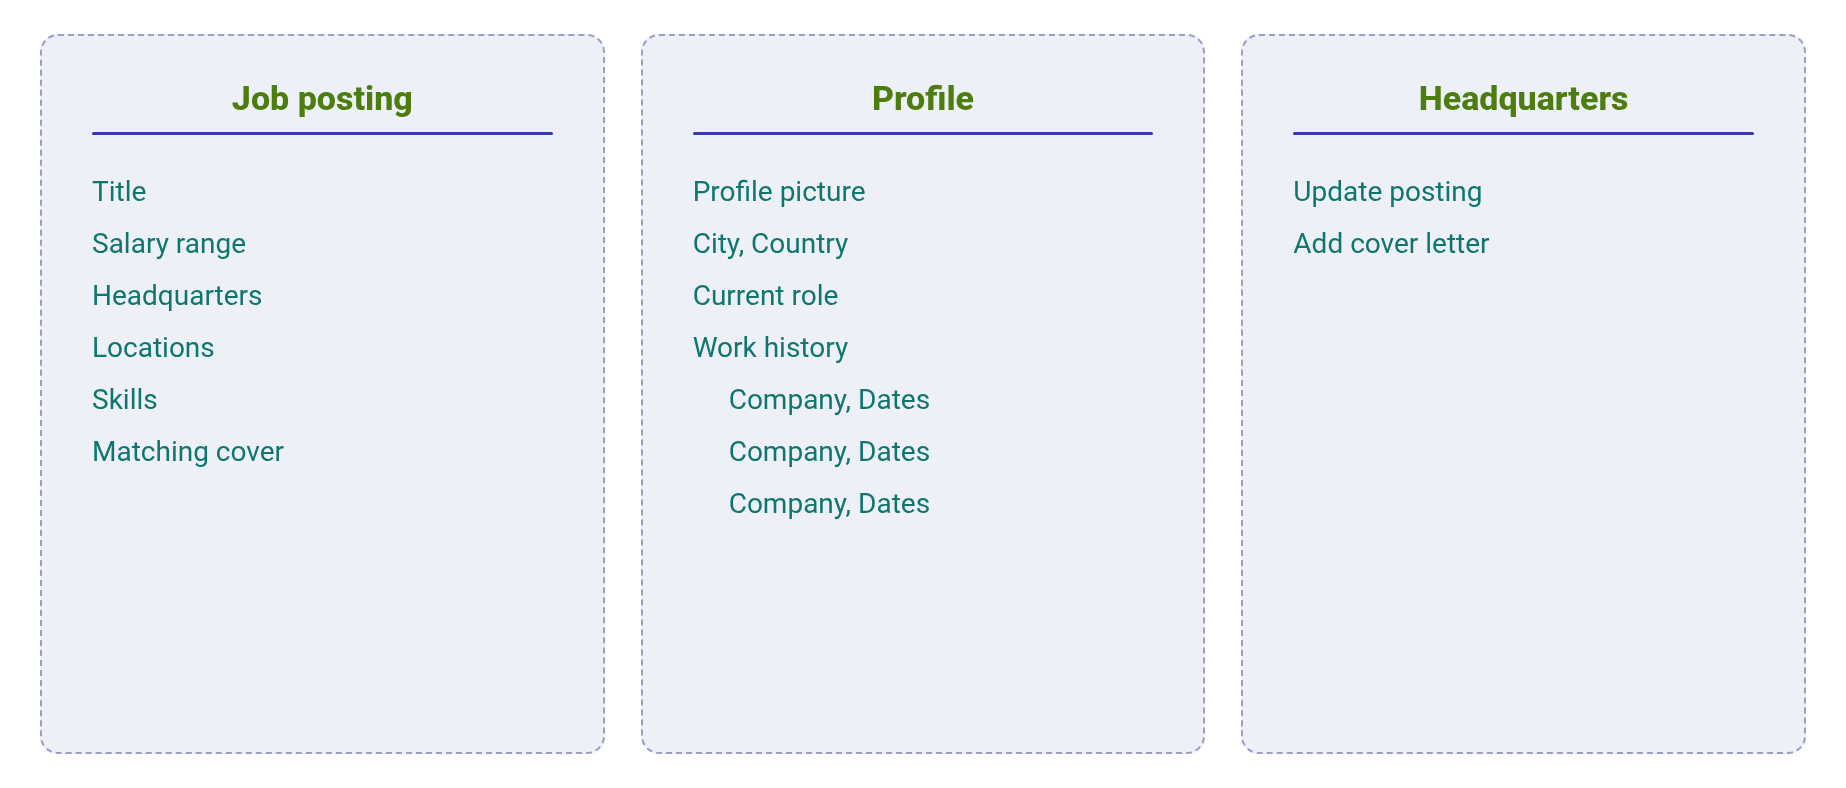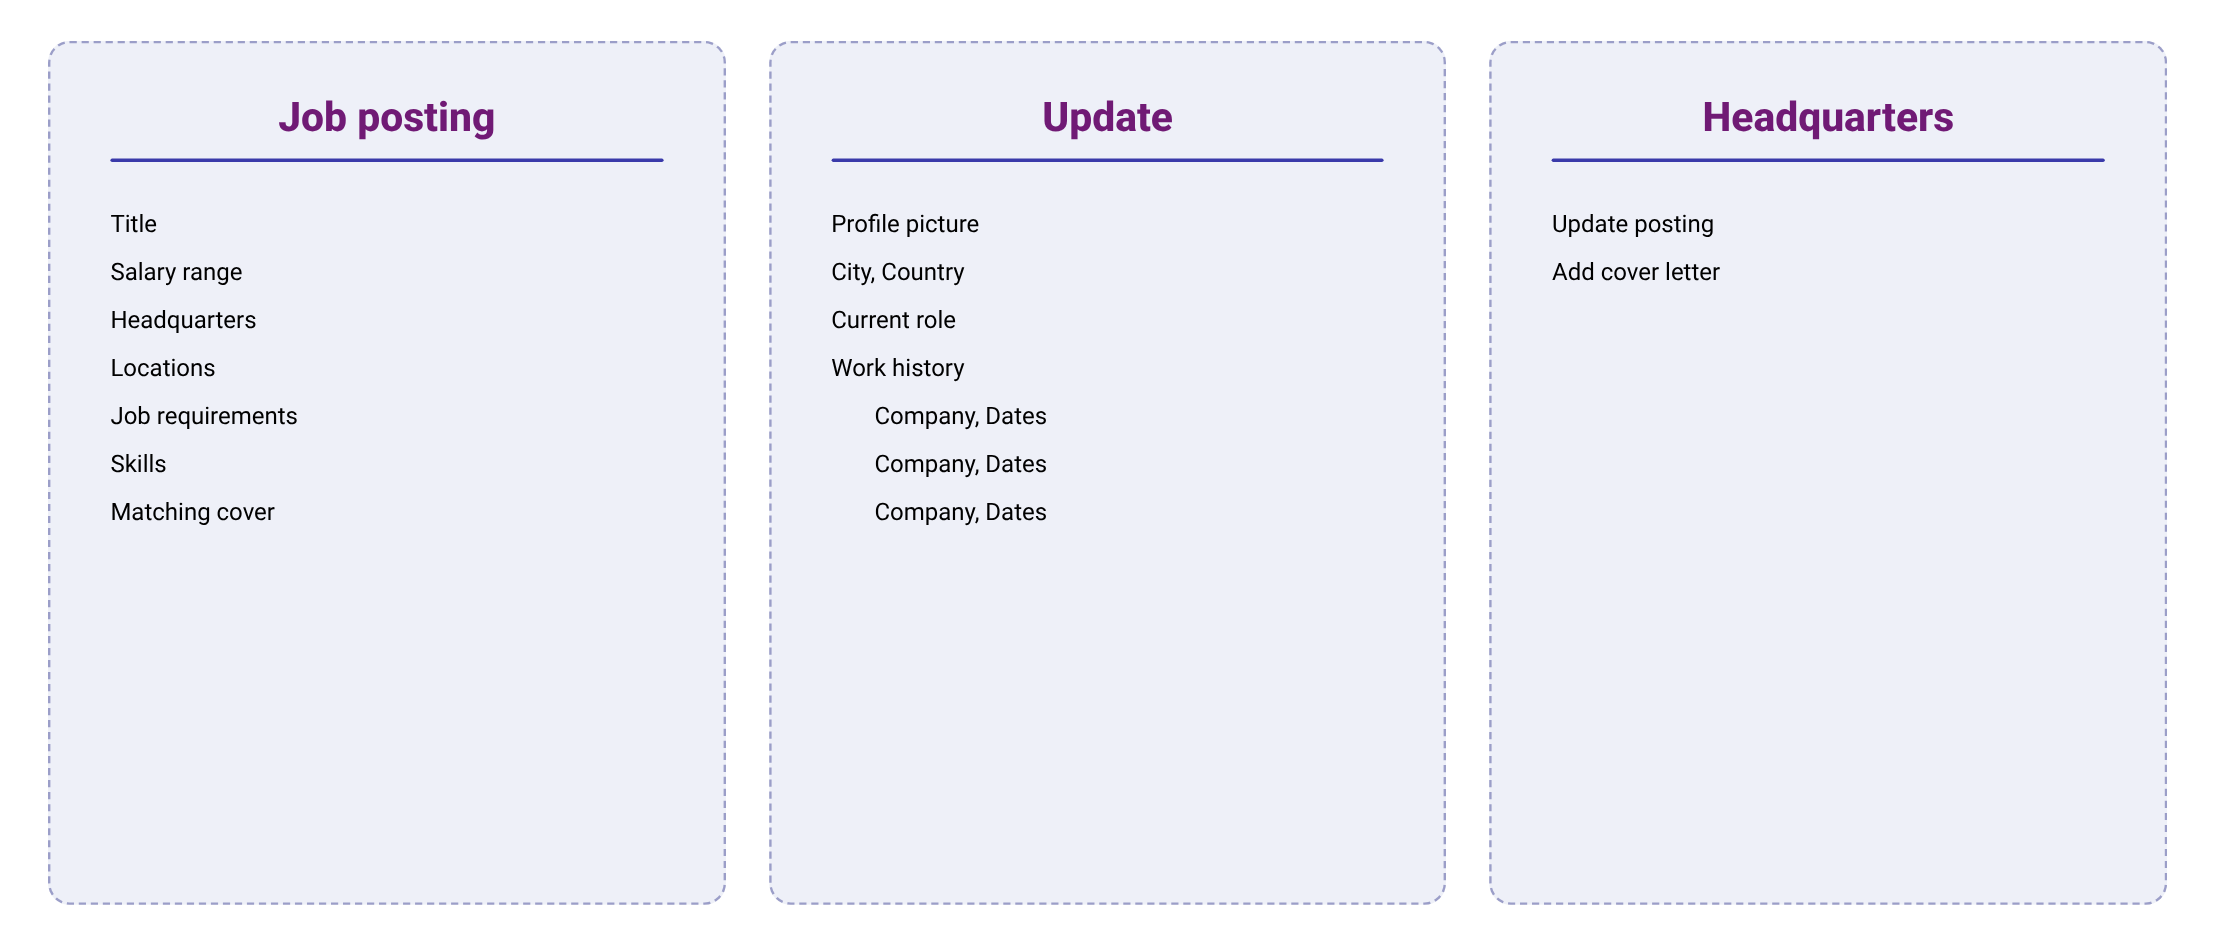--- a/index.html
+++ b/index.html
@@ -33,70 +33,69 @@
       border-radius: 18px;
       border: 2.5px dashed #9b9ec8;
       padding: 42px 50px 50px 50px;
       max-width: 580px;
       min-height: 720px;
     }
 
     .card-title {
       font-size: 34px;
       font-weight: 800;
-      color: #701a75;
+      color: #4d7c0f;
       margin-bottom: 14px;
       text-align: center;
     }
 
     .card-divider {
       height: 3px;
       background-color: #3a3aaa;
       border: none;
       margin-bottom: 36px;
       border-radius: 2px;
     }
 
     .card-items {
       list-style: none;
       display: flex;
       flex-direction: column;
       gap: 10px;
     }
 
     .card-item {
-      font-size: 20px;
-      color: #000000;
+      font-size: 28px;
+      color: #0f766e;
       font-weight: 400;
       line-height: 1.5;
     }
 
     .card-item.indented {
       padding-left: 36px;
     }
   </style>
 </head>
 <body>
 
 <div class="cards-container">
 <div class="card">
       <div class="card-title">Job posting</div>
       <hr class="card-divider">
       <ul class="card-items">
         <li class="card-item">Title</li>
         <li class="card-item">Salary range</li>
         <li class="card-item">Headquarters</li>
         <li class="card-item">Locations</li>
-        <li class="card-item">Job requirements</li>
         <li class="card-item">Skills</li>
         <li class="card-item">Matching cover</li>
       </ul>
     </div>
     <div class="card">
-      <div class="card-title">Update</div>
+      <div class="card-title">Profile</div>
       <hr class="card-divider">
       <ul class="card-items">
         <li class="card-item">Profile picture</li>
         <li class="card-item">City, Country</li>
         <li class="card-item">Current role</li>
         <li class="card-item">Work history</li>
         <li class="card-item indented">Company, Dates</li>
         <li class="card-item indented">Company, Dates</li>
         <li class="card-item indented">Company, Dates</li>
       </ul>

